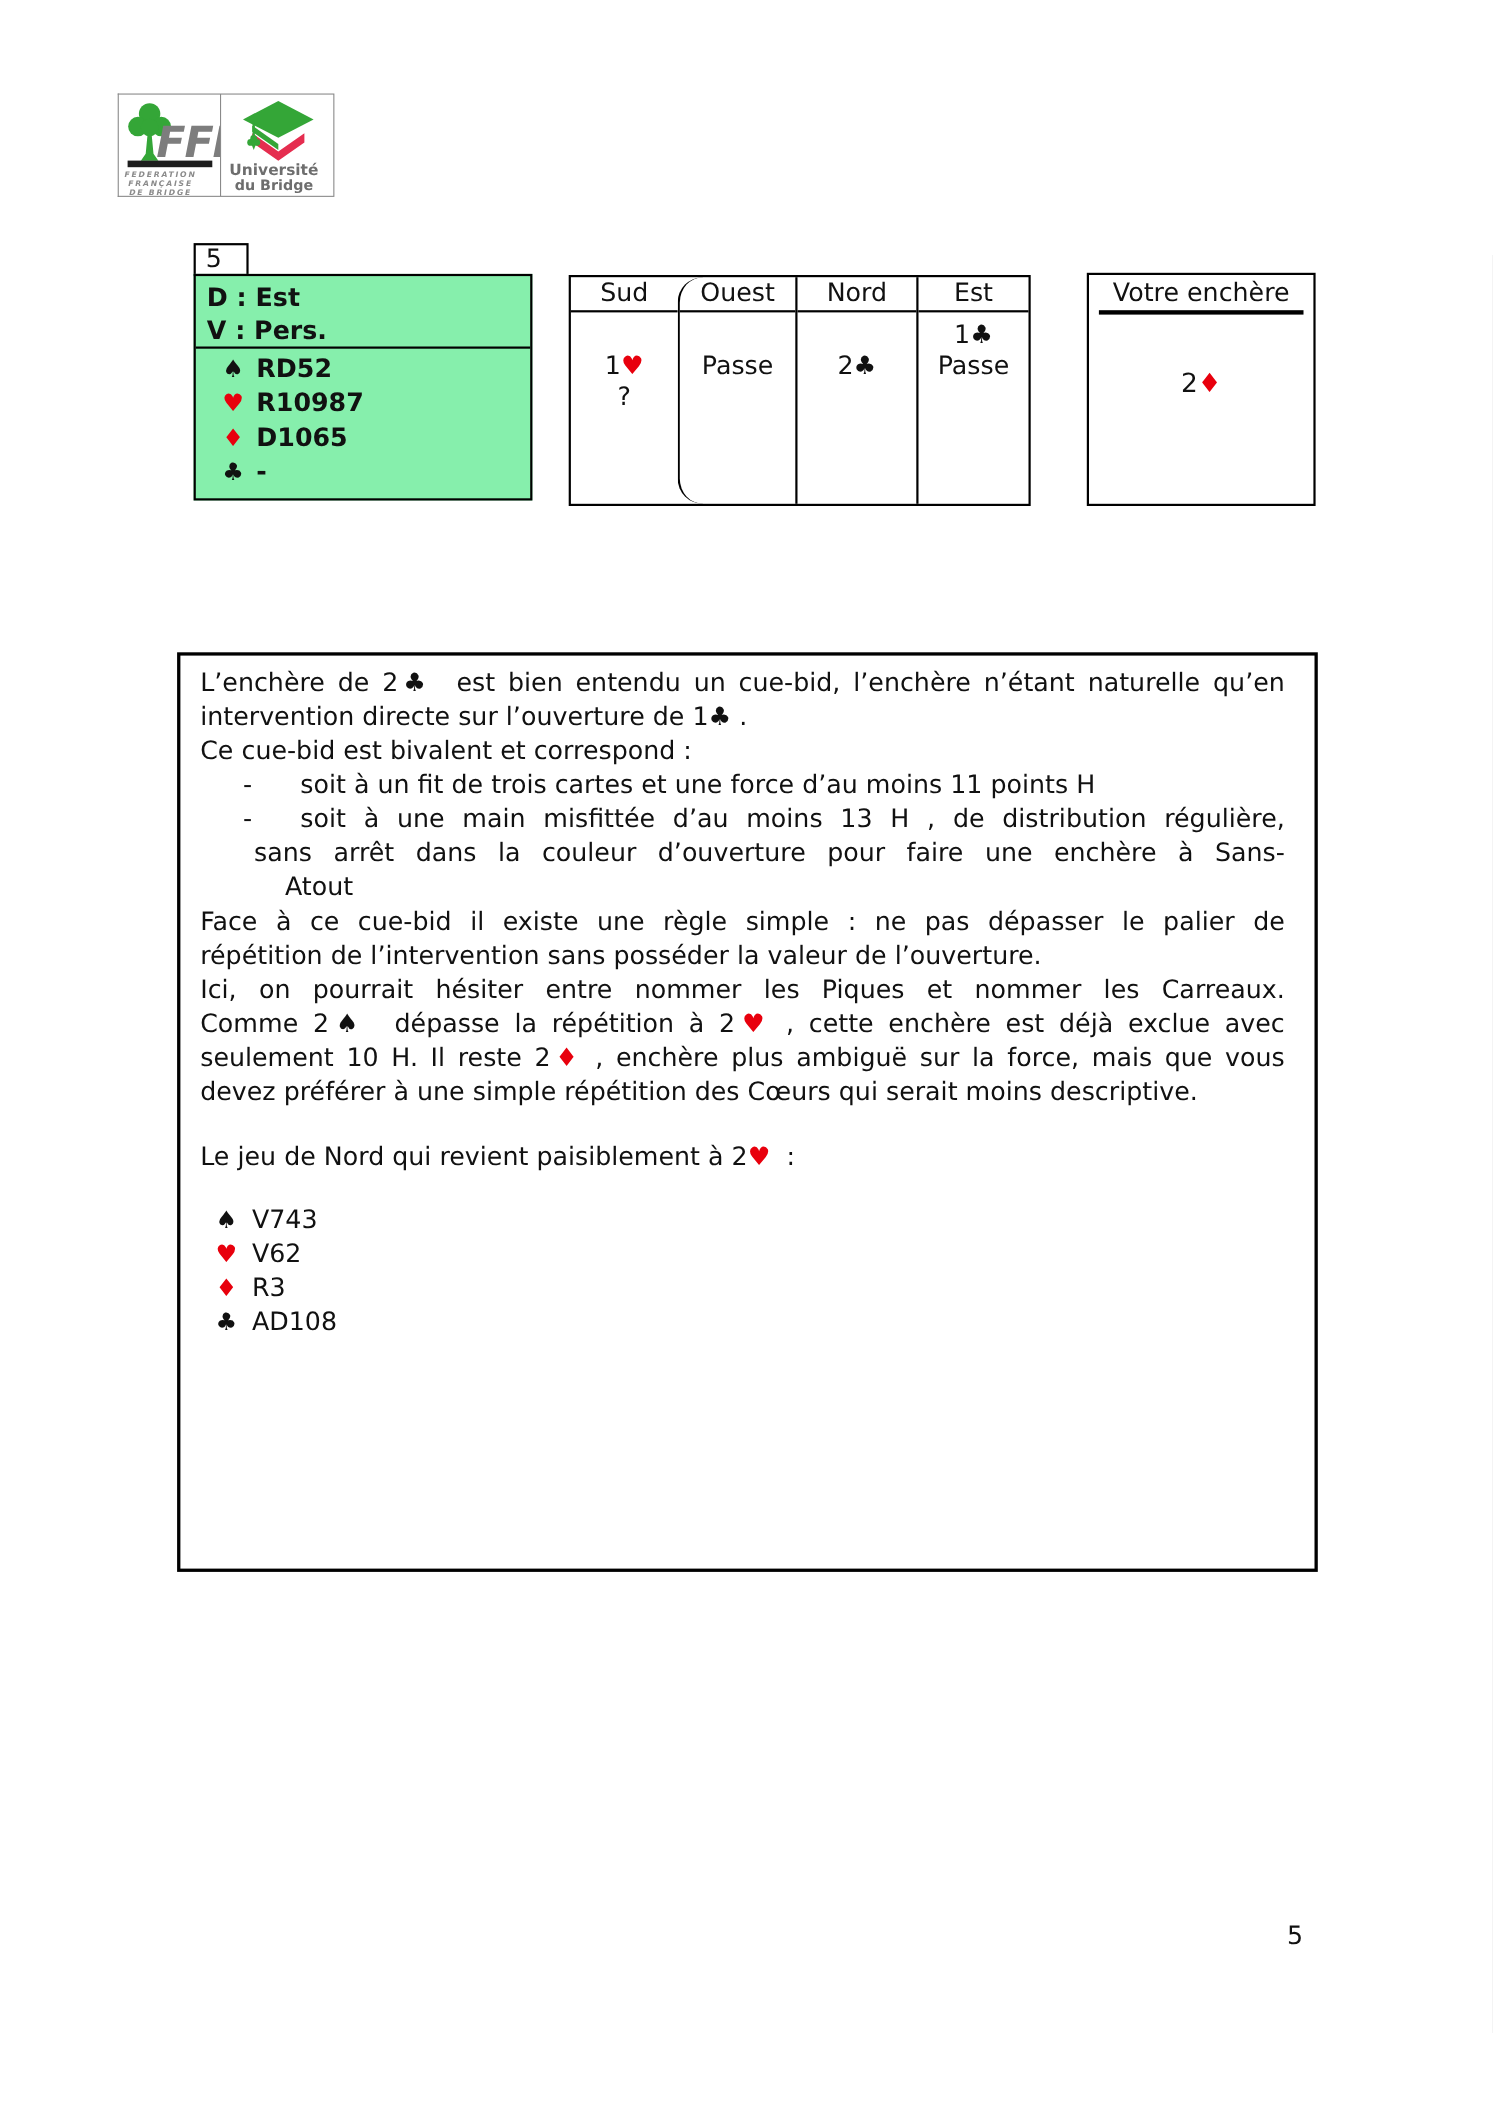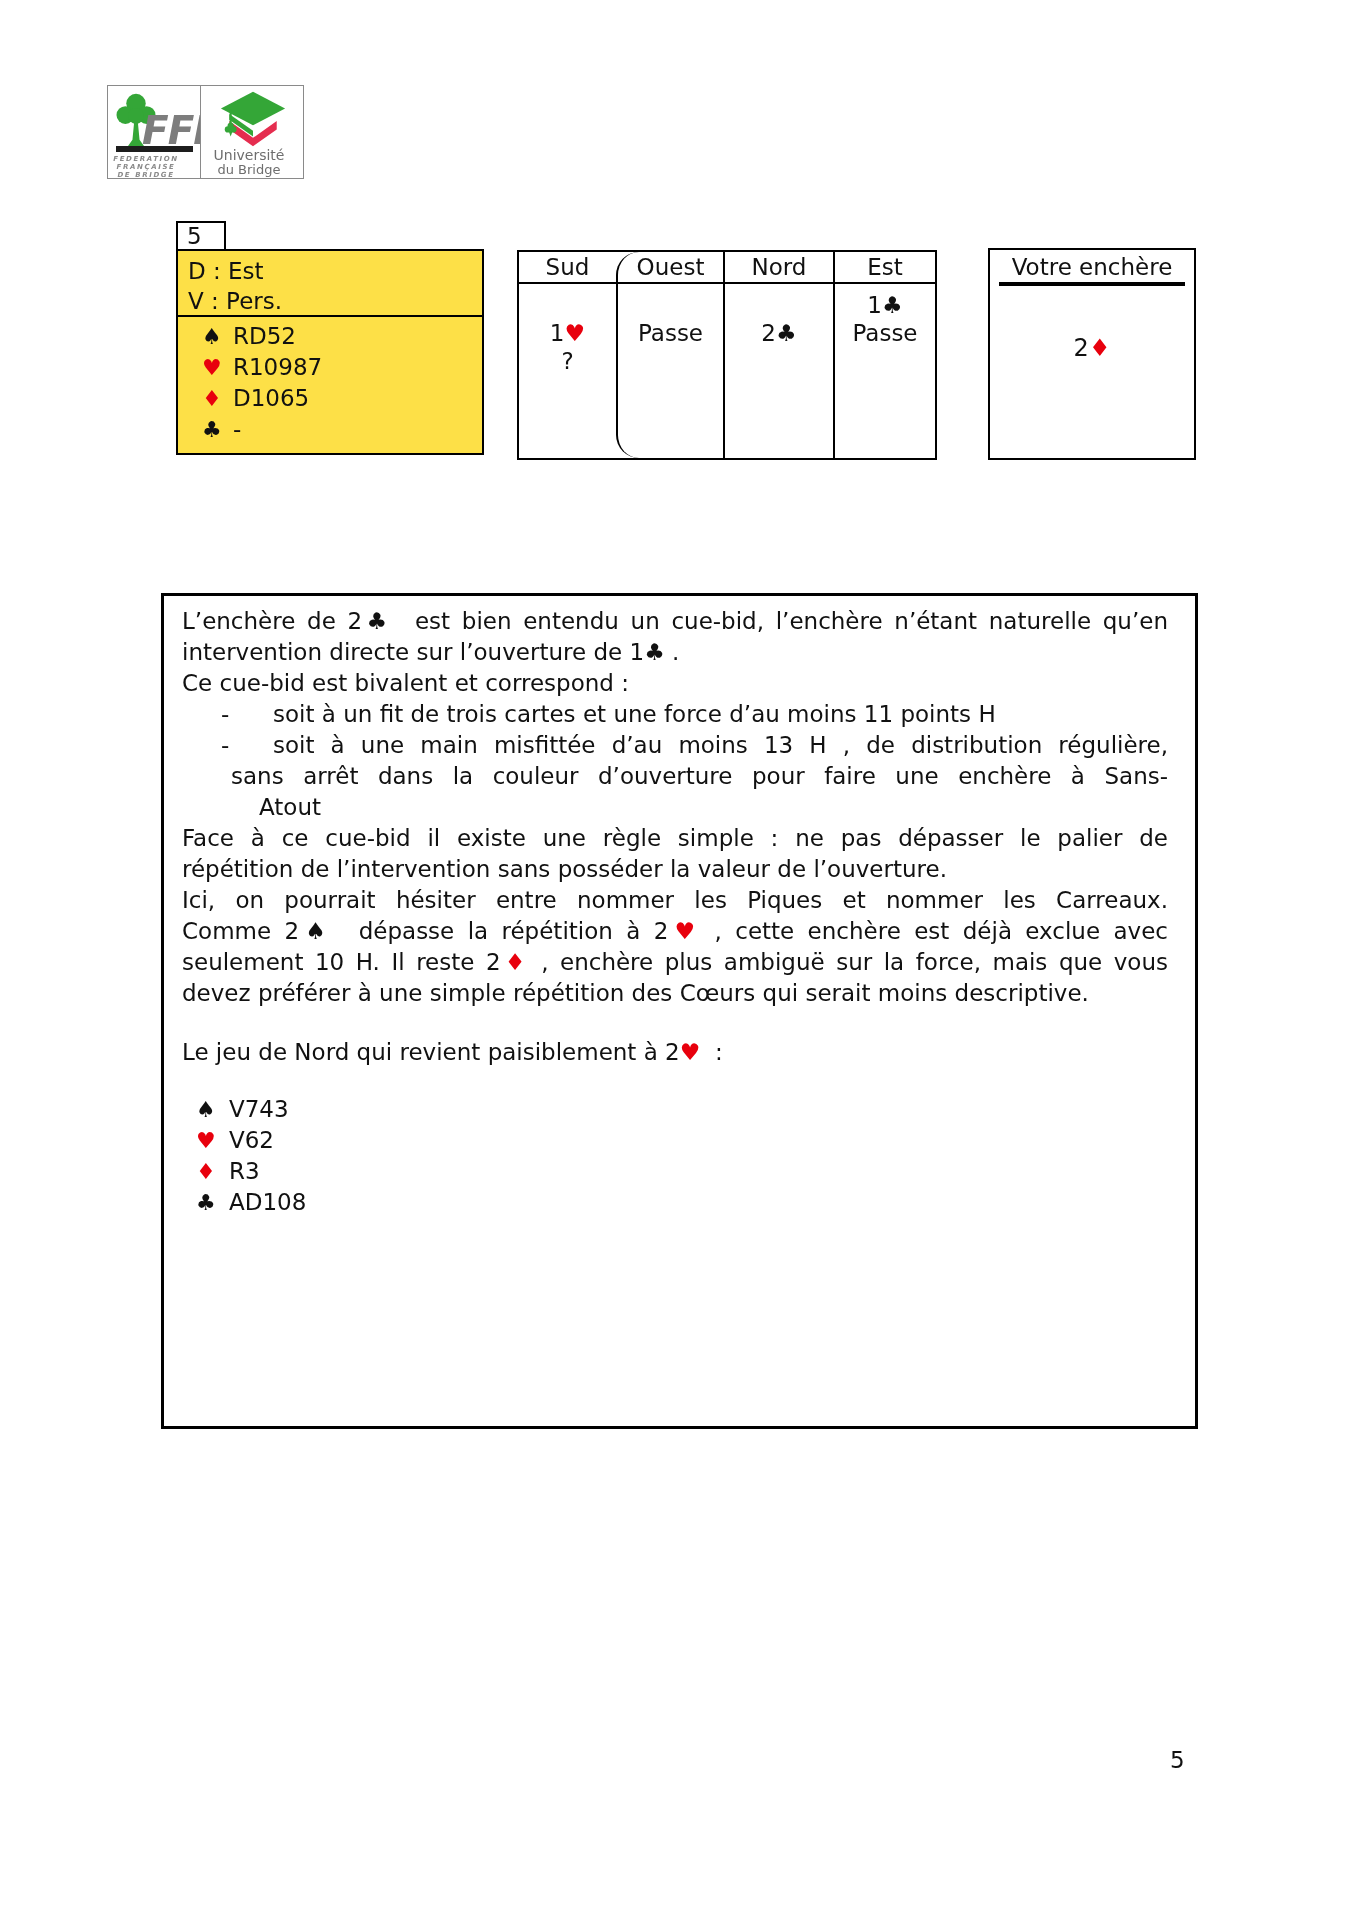--- a/index.html
+++ b/index.html
@@ -13,29 +13,29 @@
   .logos{position:absolute;left:107px;top:85px;display:flex;}
   .logo-cell{border:1px solid #8a8a8a;background:#fff;position:relative;height:94px;box-sizing:border-box;}
   .logo-cell.ffb{width:93px;border-right:none;}
   .logo-cell.udb{width:104px;}
   .ffb-tree{position:absolute;left:5px;top:6px;}
   .ffb-acronym{position:absolute;left:34px;top:22px;font-size:39px;font-style:italic;font-weight:800;color:#7d7d7d;letter-spacing:-1px;}
   .ffb-bar{position:absolute;left:8px;right:7px;top:60px;height:6px;background:#1d1d1d;}
   .ffb-caption{position:absolute;left:0;right:16px;top:69px;text-align:center;color:#8b8b8b;
                font-size:7px;line-height:8px;letter-spacing:1.6px;font-weight:600;font-style:italic;}
   .udb-cap{position:absolute;left:14px;top:3px;}
-  .udb-text{position:absolute;left:0;right:6px;top:62px;text-align:center;color:#6e6e6e;font-weight:400;}
+  .udb-text{position:absolute;left:0;right:6px;top:62px;text-align:center;color:#6e6e6e;font-weight:700;}
   .udb-text .l1{font-size:14px;line-height:15px;}
   .udb-text .l2{font-size:13px;line-height:14px;}
 
   
   .deal-tab{position:absolute;left:176px;top:221px;width:50px;height:30px;border:2px solid #000;
             box-sizing:border-box;background:#fff;padding-left:9px;line-height:27px;}
   .deal-box{position:absolute;left:176px;top:249px;width:308px;height:206px;border:2px solid #000;
-            box-sizing:border-box;background:#fde047;}
+            box-sizing:border-box;background:#86efac;font-weight:bold;}
   .deal-head{padding:5px 0 0 10px;line-height:30px;}
   .deal-divider{position:absolute;left:0;right:0;top:64px;height:2px;background:#000;}
   .deal-hand{position:absolute;left:0;top:70px;right:0;}
   .hand-row{line-height:30px;}
   .hand-row .suit{display:inline-block;width:31px;margin-left:24px;font-size:22px;}
   .hand-row .cards{display:inline-block;}
 
   
   .auction{position:absolute;left:517px;top:250px;width:420px;height:210px;border:2px solid #000;
            box-sizing:border-box;background:#fff;display:flex;}

